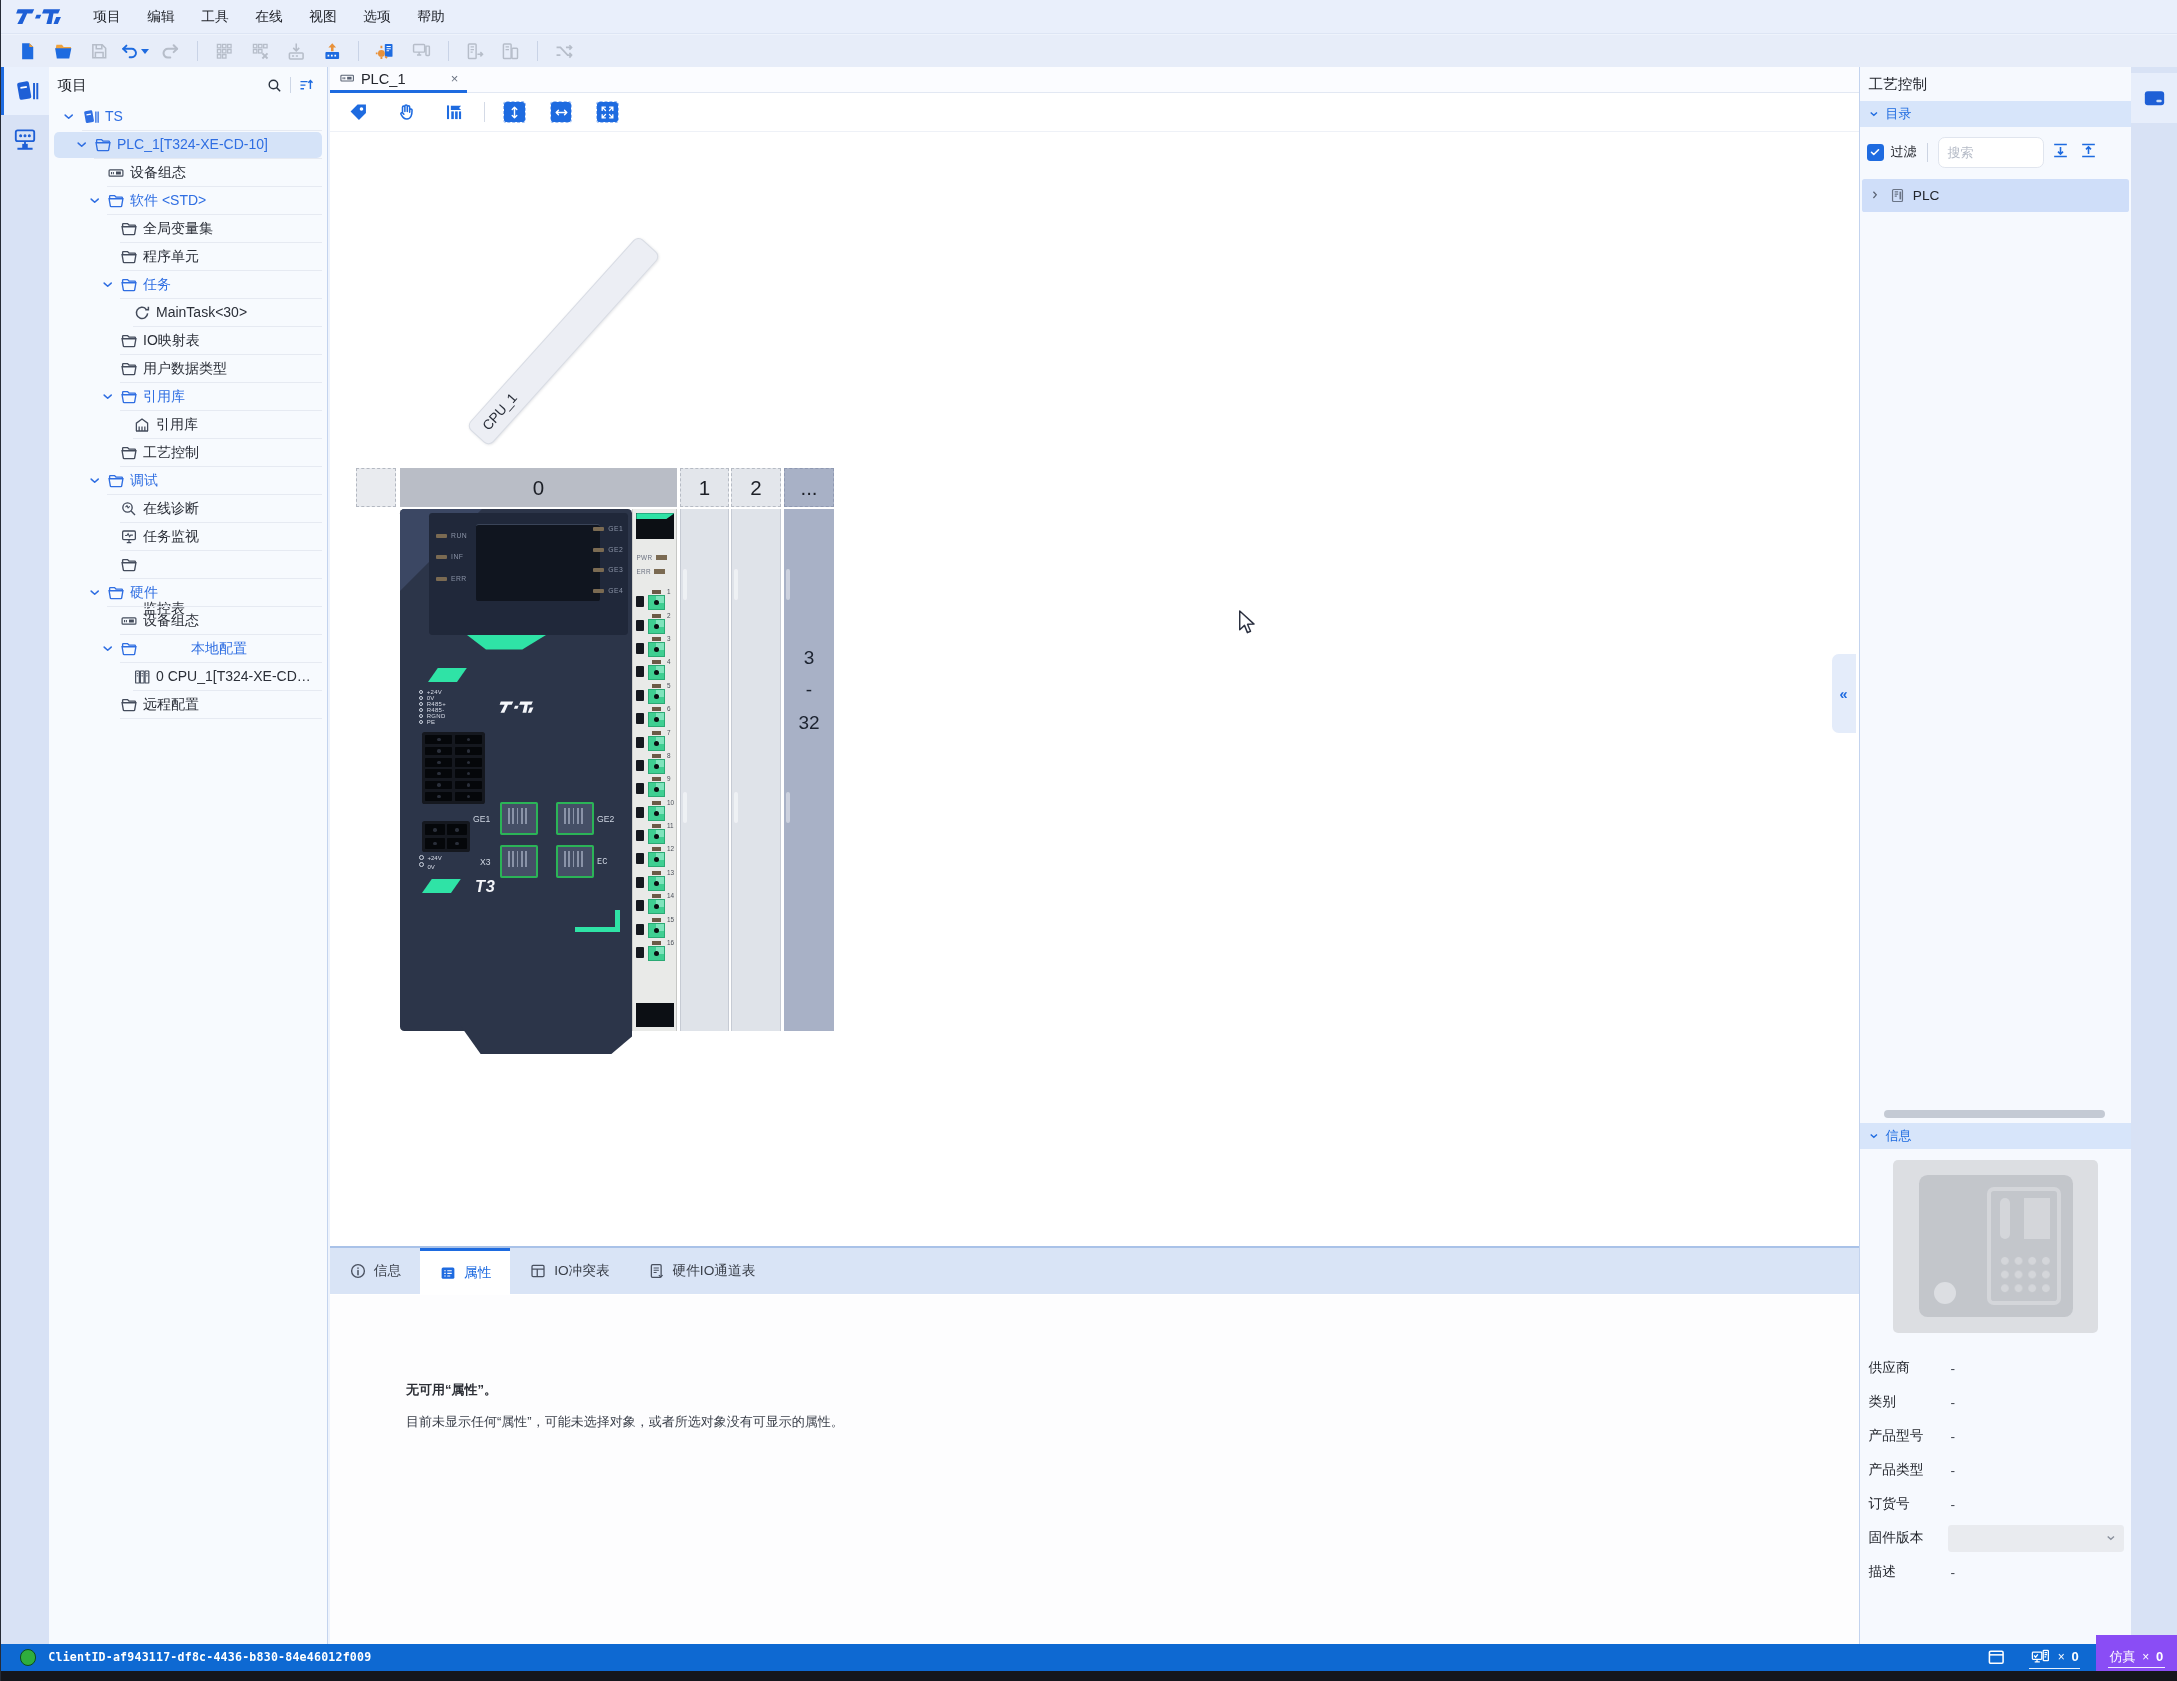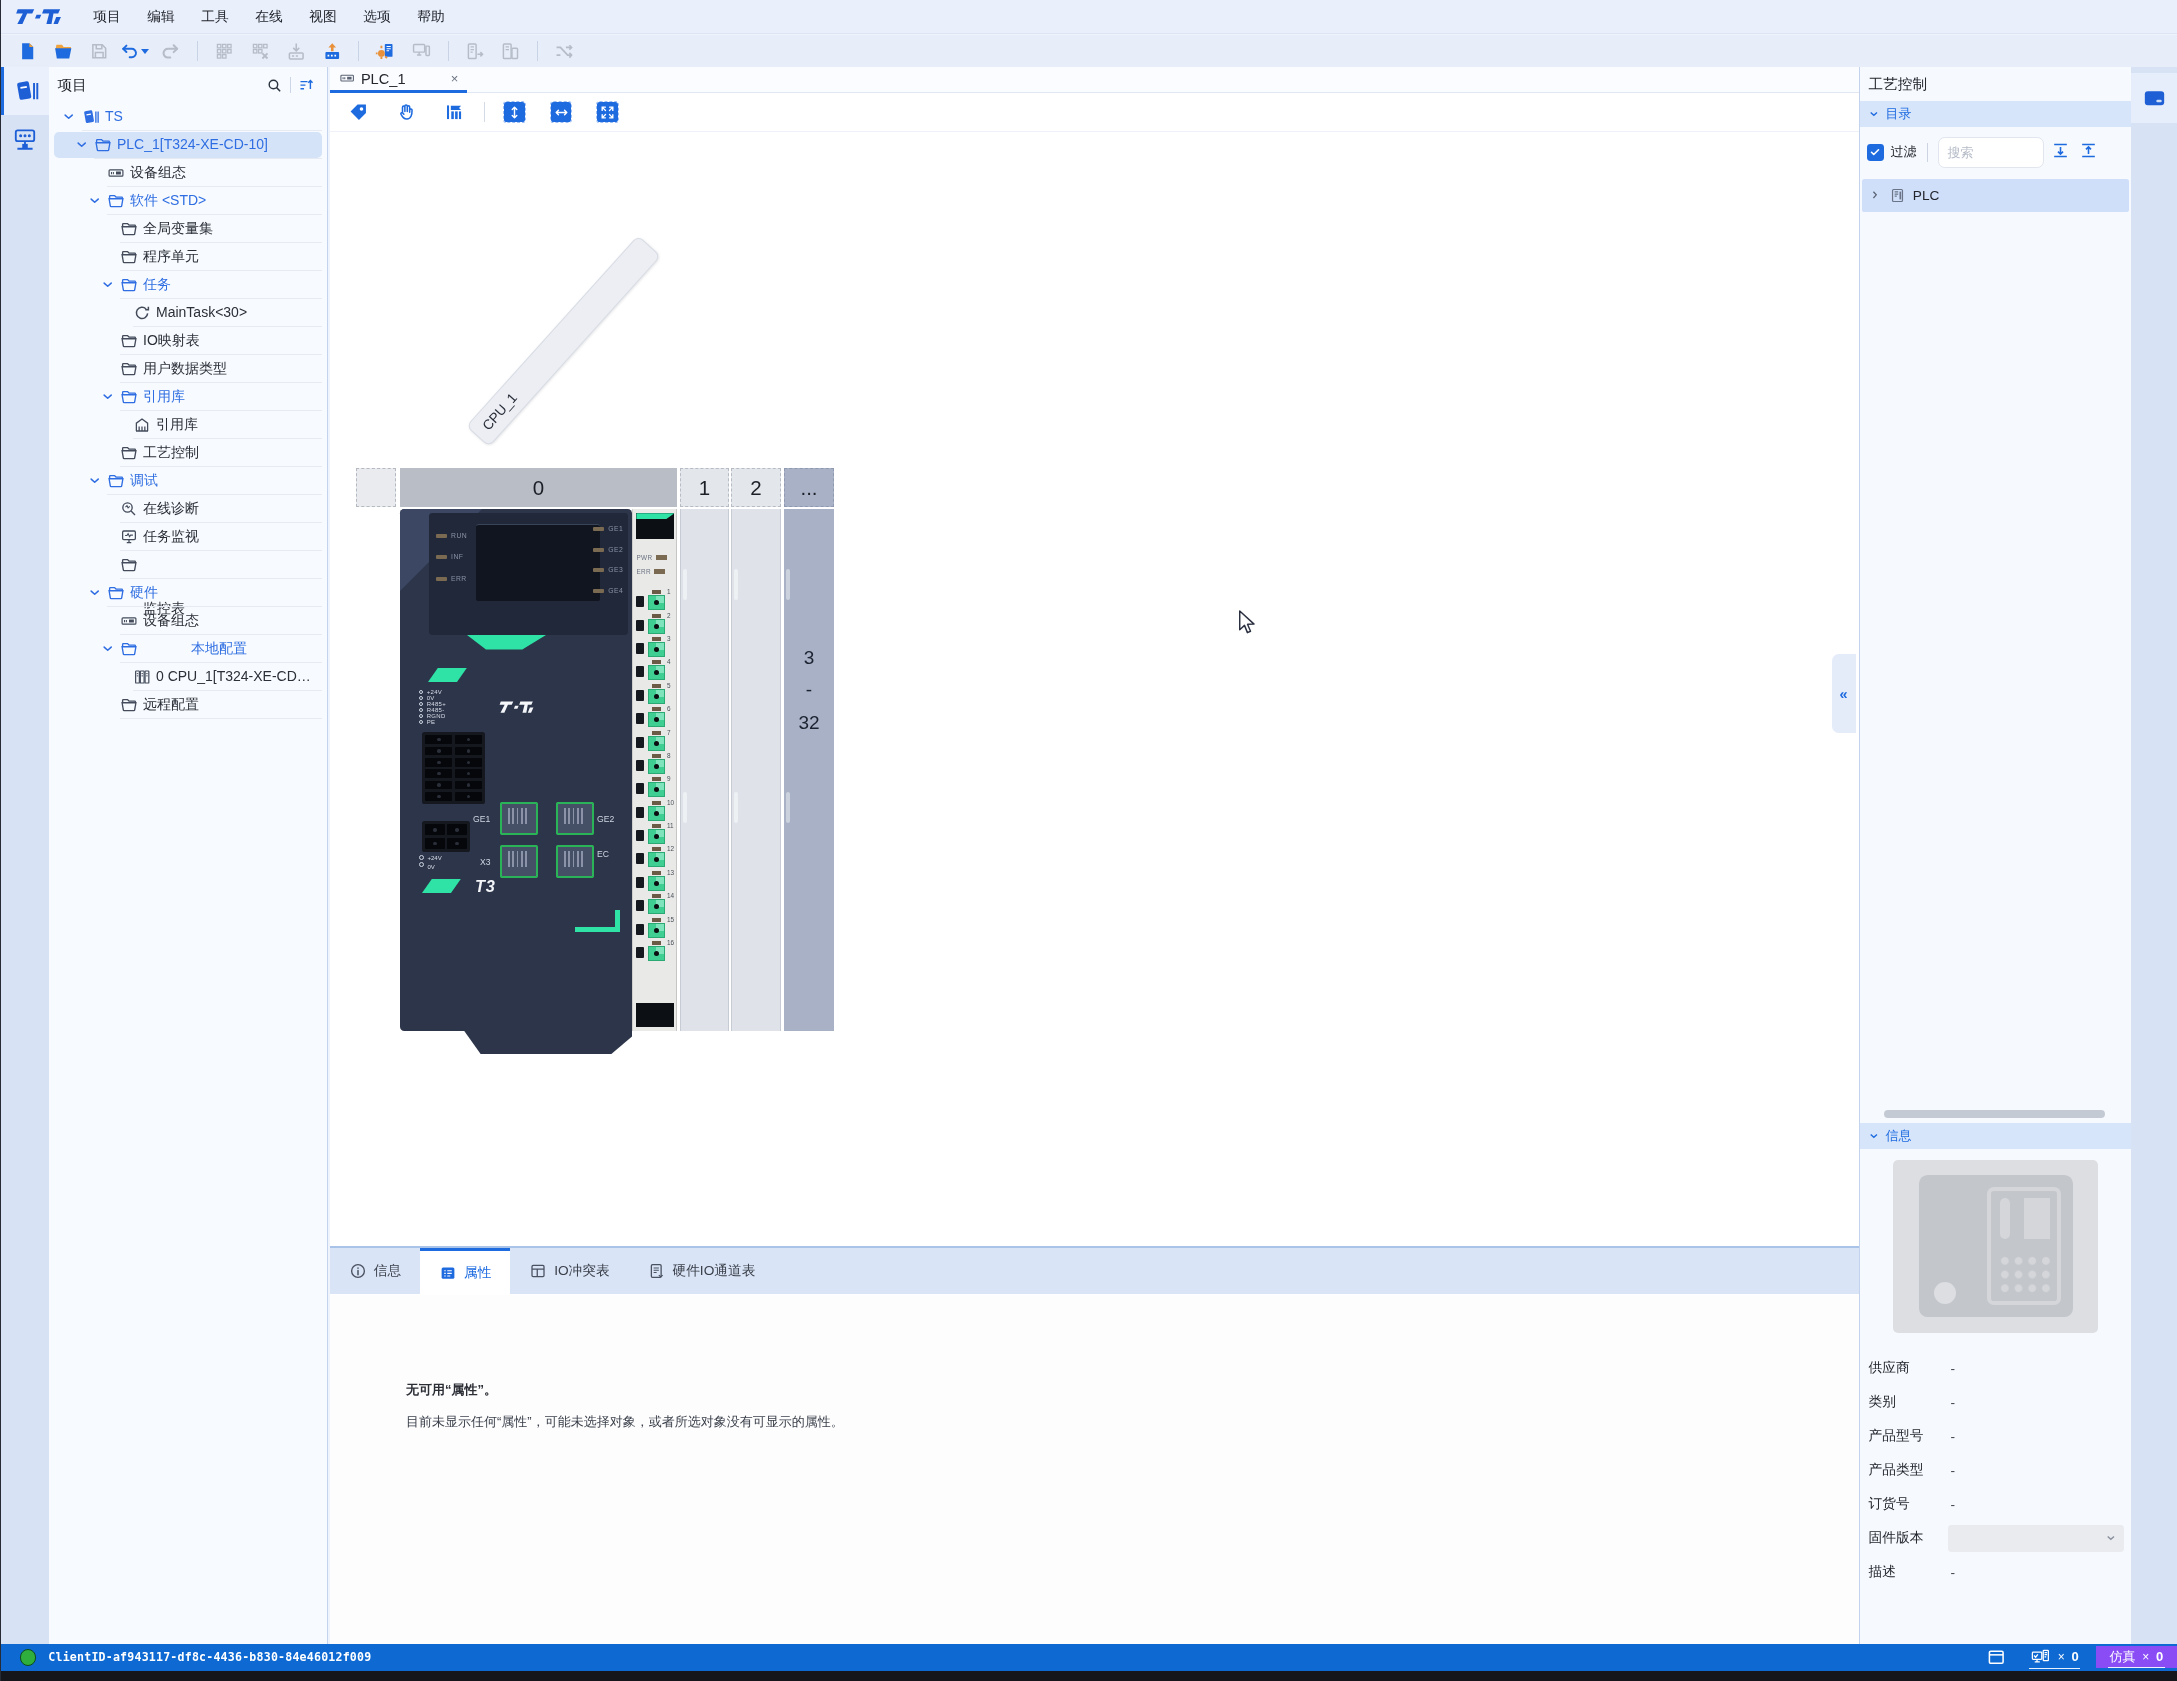--- a/index.html
+++ b/index.html
@@ -212,21 +212,21 @@
   
   .statusbar { position:absolute; left:0; right:0; bottom:10.3px; height:26.5px; background:#0e69d2;
                display:flex; align-items:center; color:#fff; }
   .st-dot { width:16.3px; height:16.3px; border-radius:50%; background:#2fae3d; border:1.7px solid #0d4b1a; margin:0 12px 0 19px; }
   .st-id { font-family:"DejaVu Sans Mono", monospace; font-size:11.6px; font-weight:bold; letter-spacing:0.2px; }
   .st-right { margin-left:auto; display:flex; align-items:center; height:26.5px; }
   .st-ic { width:20.5px; height:20.5px; color:#fff; }
   .st-group { display:flex; align-items:center; gap:6.8px; border-bottom:1.7px solid rgba(255,255,255,.9);
               padding:0.9px 1.7px; margin-right:15.4px; }
   .st-x { font-size:12px; } .st-n { font-size:13px; font-weight:bold; }
-  .sim { background:#8a4df5; height:22px; display:flex; align-items:center; padding:0 12px; gap:8.6px; }
+  .sim { background:#8a4df5; height:44px; display:flex; align-items:center; padding:0 12px; gap:8.6px; }
   .sim .lb { font-size:13px; }
   .bottomblack { position:absolute; left:0; right:0; bottom:0; height:10.3px; background:#14161c; }
 </style>
 </head>
 <body>
 
 <div class="app">
 
   <div class="menubar">
     <div class="logo">
@@ -846,21 +846,21 @@
                 </div>
               </div>
             <div class="cpu-slash" style="left:27px; top:370px;"></div>
             <div class="port" style="left:100px; top:293px;"></div>
             <div class="port" style="left:156px; top:293px;"></div>
             <div class="port" style="left:100px; top:336px;"></div>
             <div class="port" style="left:156px; top:336px;"></div>
             <span class="port-lbl" style="left:73px; top:305px;">GE1</span>
             <span class="port-lbl" style="left:197px; top:305px;">GE2</span>
             <span class="port-lbl" style="left:80px; top:348px;">X3</span>
-            <span class="port-lbl" style="left:197px; top:340px;">EC</span>
+            <span class="port-lbl" style="left:197px; top:348px;font-family:Liberation Mono, monospace;">EC</span>
             <span class="cpu-logo-txt">T3</span>
             <div class="teal-corner"></div>
           </div>
           <div class="cpu-bot"></div>
         </div>
 
         <div class="iostrip">
           <div class="io-cap top"></div>
           <div id="io-leds">
               <div class="io-led" style="top: 45px;">

